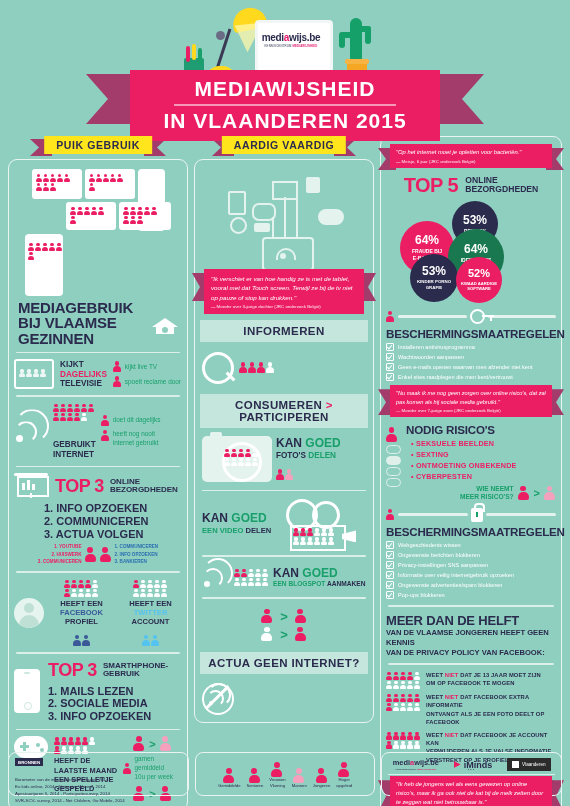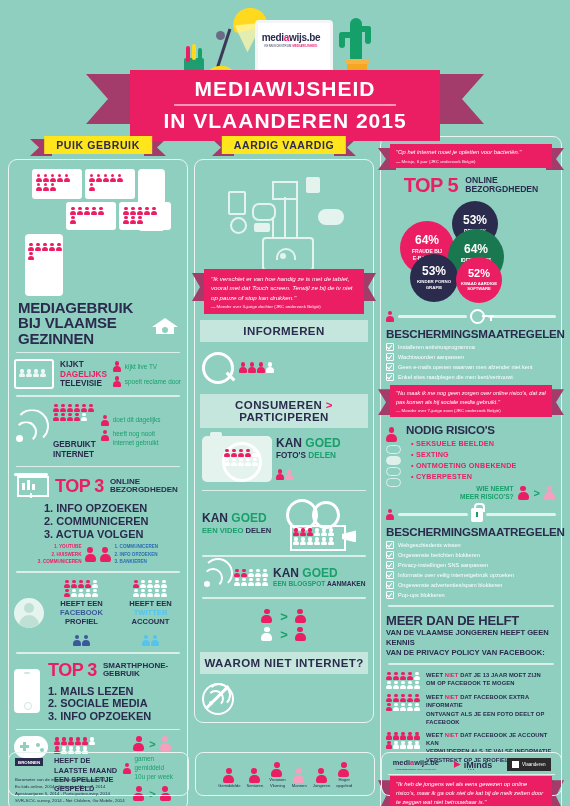--- a/index.html
+++ b/index.html
@@ -586,21 +586,21 @@
                 <b></b>
               </span>
             <span class="green" style="font-size:13px;font-weight:bold;">&gt;</span>
             <span class="pg bigp" style="color:#ec1e63;">
                 <i></i>
                 <b></b>
               </span>
           </div>
         </div>
 
-        <div class="band">WAAROM NIET INTERNET?</div>
+        <div class="band">ACTUA GEEN INTERNET?</div>
 
         <div style="display:flex;align-items:center;gap:8px;padding:3px 2px 6px;">
           <div style="flex:0 0 auto;width:30px;height:28px;position:relative;">
             <div style="position:absolute;left:0;top:0;width:28px;height:28px;border:2px solid #fff;border-radius:50%;"></div>
             <div style="position:absolute;left:7px;bottom:6px;width:4px;height:4px;border-radius:50%;background:#fff;"></div>
             <div style="position:absolute;left:5px;bottom:4px;width:13px;height:13px;border:2px solid #fff;border-radius:50%;clip-path:polygon(0 0,100% 0,100% 100%);"></div>
             <div style="position:absolute;left:5px;bottom:4px;width:20px;height:20px;border:2px solid #fff;border-radius:50%;clip-path:polygon(0 0,100% 0,100% 100%);"></div>
             <div style="position:absolute;left:-1px;top:13px;width:32px;height:2.5px;background:#fff;transform:rotate(-45deg);"></div>
           </div>
         </div>

